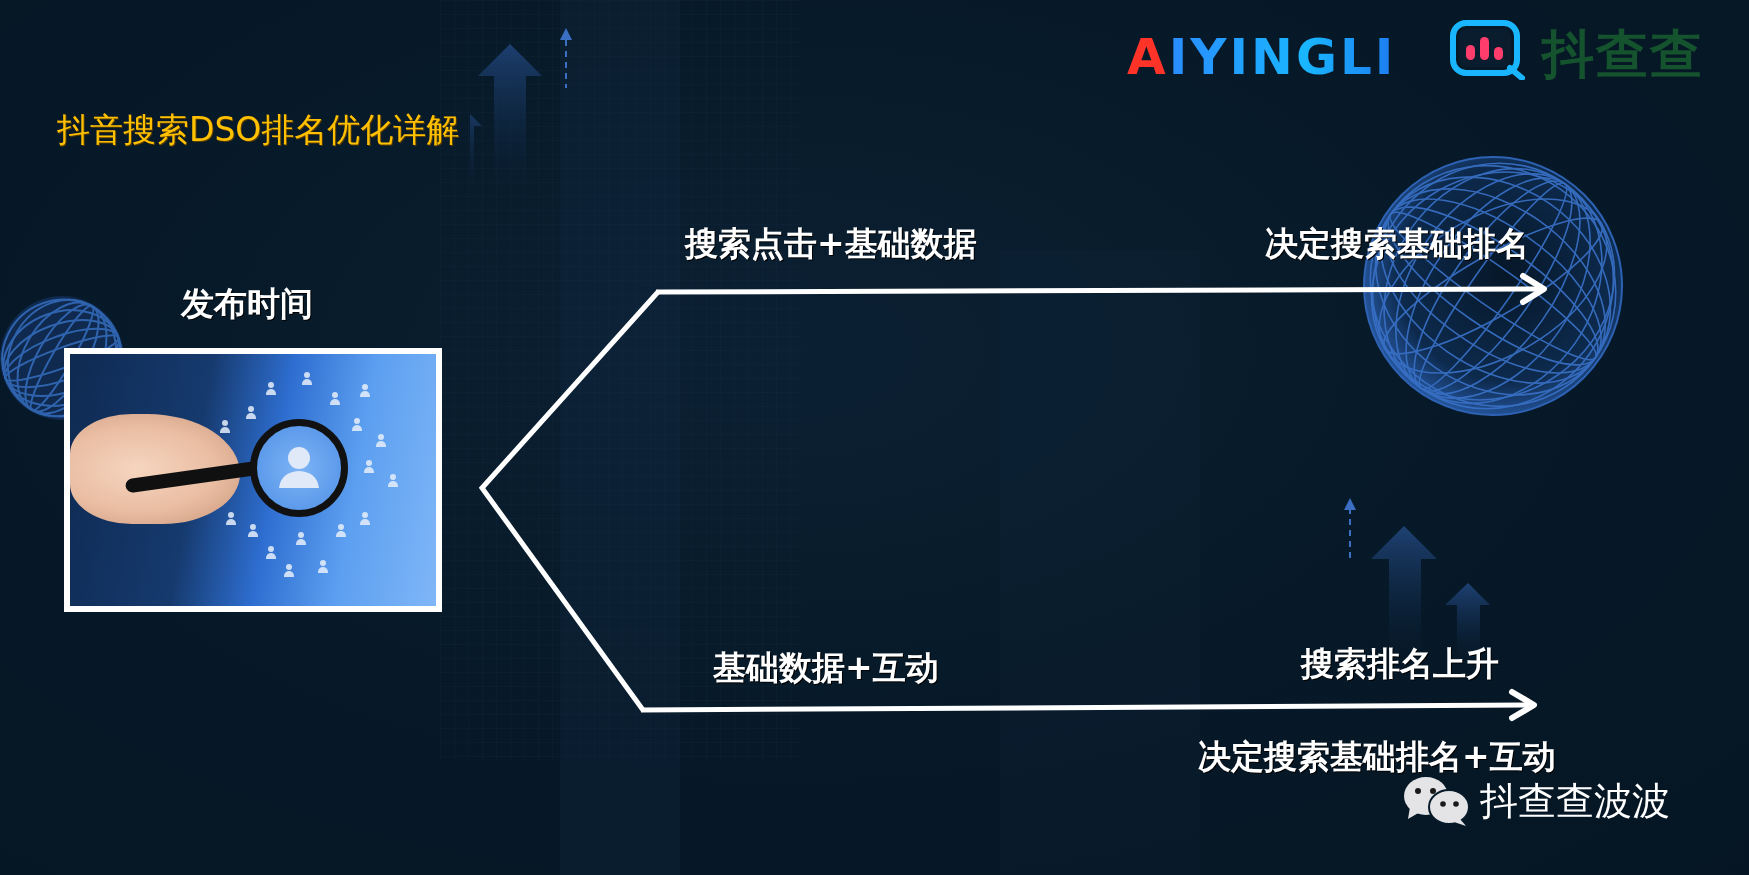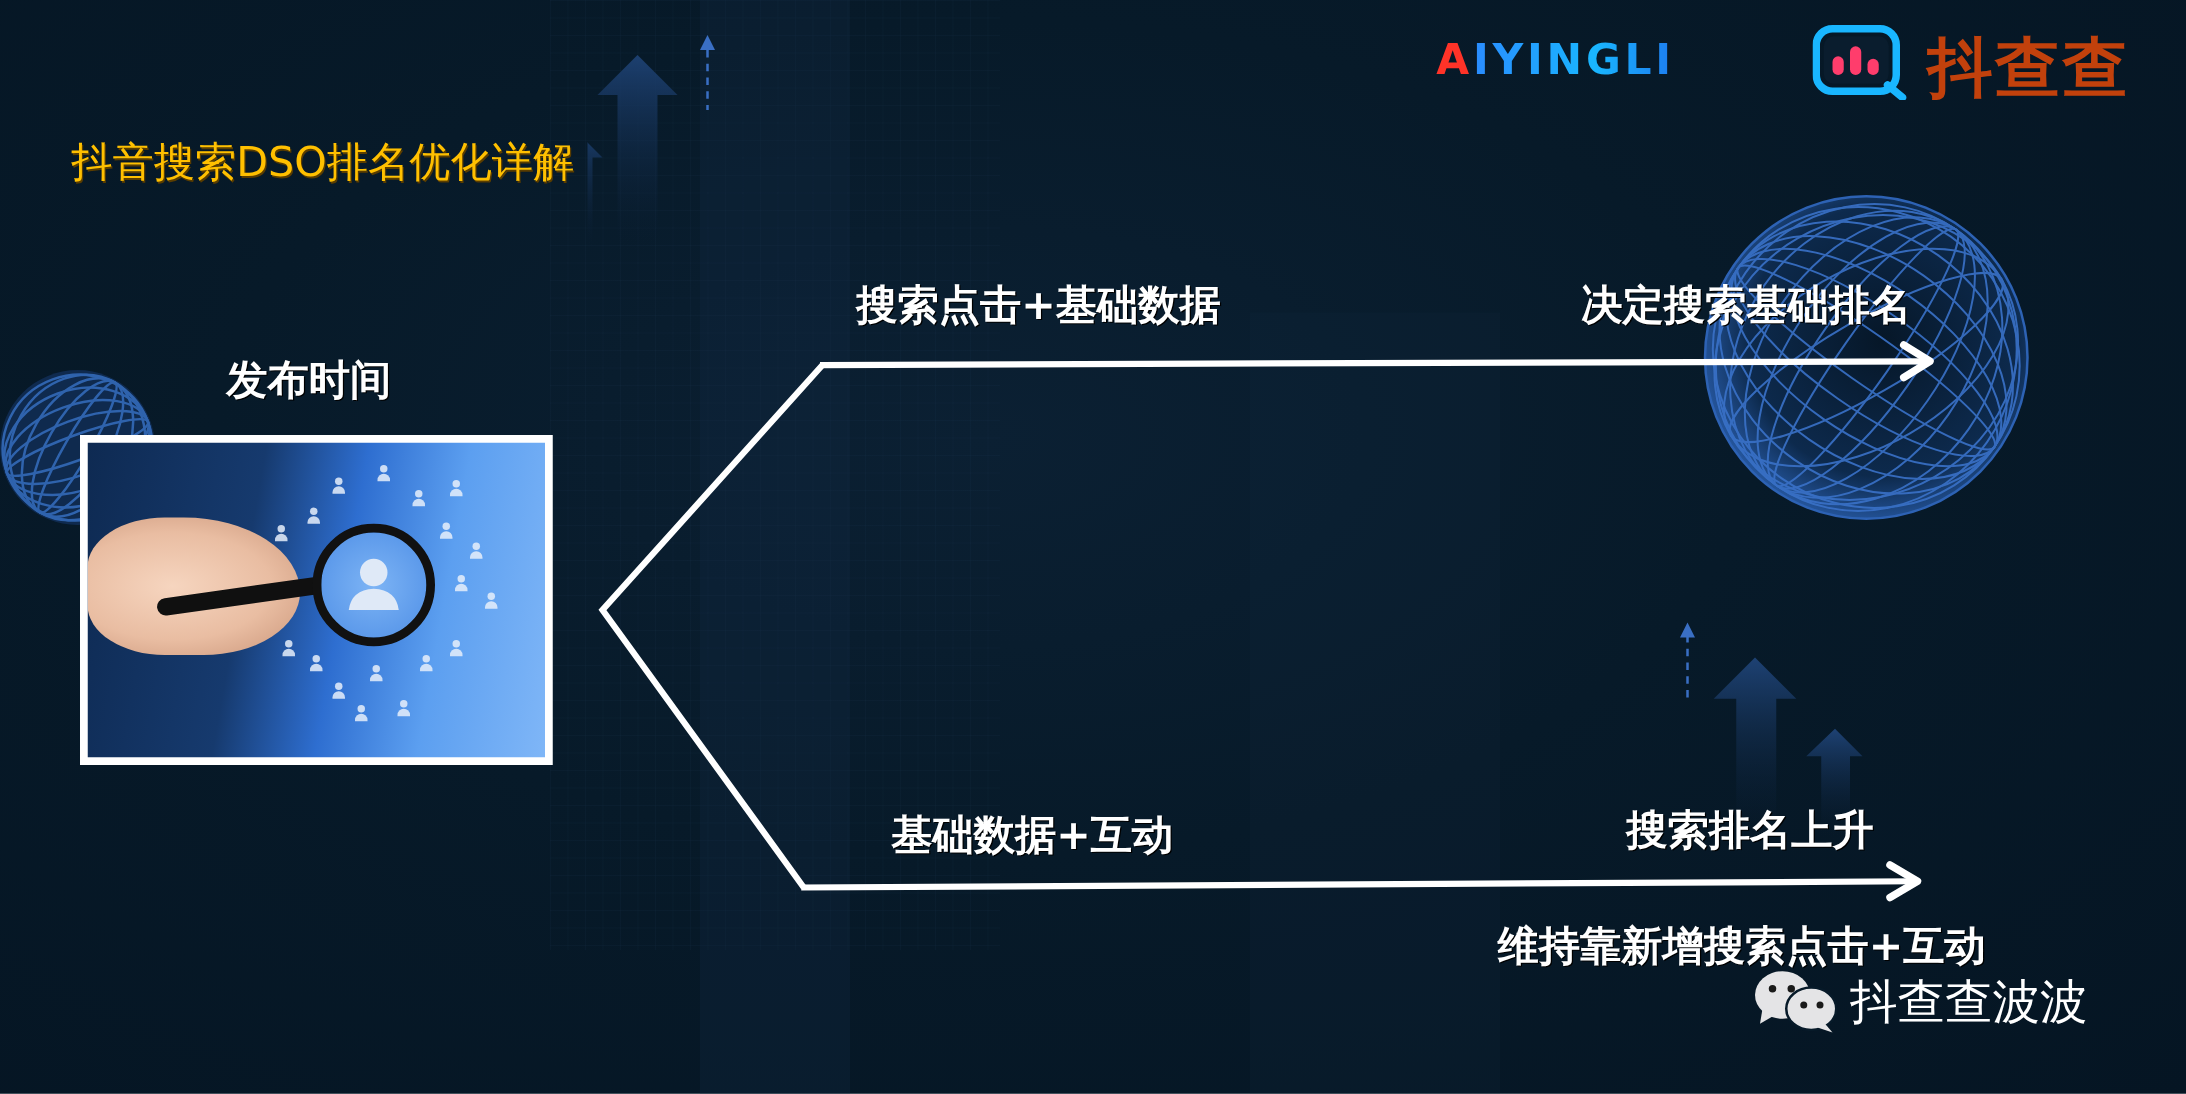--- a/index.html
+++ b/index.html
@@ -22,33 +22,32 @@
     position: absolute; background: rgba(20,45,70,0.25);
   }
   .slide-title {
     position: absolute; left: 57px; top: 108px;
     font-size: 33px; font-weight: normal; color: #ffc000;
     letter-spacing: 0px; white-space: nowrap;
     text-shadow: 1px 1px 0 #5a3d00;
   }
   .logo-aiyingli {
     position: absolute; left: 1127px; top: 28px;
-    font-size: 34px; font-weight: bold; letter-spacing: 3px;
+    font-size: 50px; font-weight: bold; letter-spacing: 3px;
     font-family: "DejaVu Sans", sans-serif;
-    margin-left: 22px;
   }
   .logo-aiyingli .a { color: #ff3328; }
   .logo-aiyingli .rest {
     background: linear-gradient(90deg, #2a8cff, #19b6ff 60%, #1d7cf0);
     -webkit-background-clip: text; background-clip: text; color: transparent;
   }
   .logo-dcc-icon { position: absolute; left: 1450px; top: 20px; width: 78px; height: 60px; }
   .logo-dcc-text {
     position: absolute; left: 1542px; top: 20px;
-    font-size: 52px; font-weight: bold; color: #c2410c; letter-spacing: 2px;
+    font-size: 52px; font-weight: bold; color: #14532d; letter-spacing: 2px;
   }
   .label {
     position: absolute; font-size: 33px; font-weight: bold; color: #ffffff; white-space: nowrap;
     text-shadow: 1px 1px 0 #000;
   }
   .photo-frame {
     position: absolute; left: 64px; top: 348px; width: 378px; height: 264px;
     border: 6px solid #ffffff; background: #ffffff; overflow: hidden;
   }
   .photo {
@@ -231,21 +230,21 @@
   <polyline points="1523,276 1544,289 1523,302" fill="none" stroke="#ffffff" stroke-width="6" stroke-linecap="round" stroke-linejoin="round"></polyline>
   <line x1="641" y1="710" x2="1533" y2="705" stroke="#ffffff" stroke-width="5"></line>
   <polyline points="1512,692 1534,705 1512,718" fill="none" stroke="#ffffff" stroke-width="6" stroke-linecap="round" stroke-linejoin="round"></polyline>
 </svg>
 
 <div class="label" style="left:685px;top:222px;">搜索点击+基础数据</div>
 <div class="label" style="left:1265px;top:222px;text-align:center;">决定搜索基础排名</div>
 
 <div class="label" style="left:713px;top:646px;">基础数据+互动</div>
 <div class="label" style="left:1301px;top:642px;">搜索排名上升</div>
-<div class="label" style="left:1198px;top:735px;">维持靠新增搜索点击+互动</div>
+<div class="label" style="left:1198px;top:735px;">决定搜索基础排名+互动</div>
 
 <div class="footer-brand">
   <svg width="70" height="52" viewBox="0 0 70 52">
     <ellipse cx="24" cy="21" rx="22" ry="19" fill="#e4e4e6"></ellipse>
     <polygon points="8,32 6,44 18,37" fill="#e4e4e6"></polygon>
     <circle cx="16" cy="16" r="3" fill="#1a1a1a"></circle>
     <circle cx="31" cy="16" r="3" fill="#1a1a1a"></circle>
     <ellipse cx="47" cy="32" rx="20" ry="17" fill="#e4e4e6" stroke="#071a29" stroke-width="2"></ellipse>
     <polygon points="58,44 64,51 52,47" fill="#e4e4e6"></polygon>
     <circle cx="41" cy="29" r="2.8" fill="#1a1a1a"></circle>

